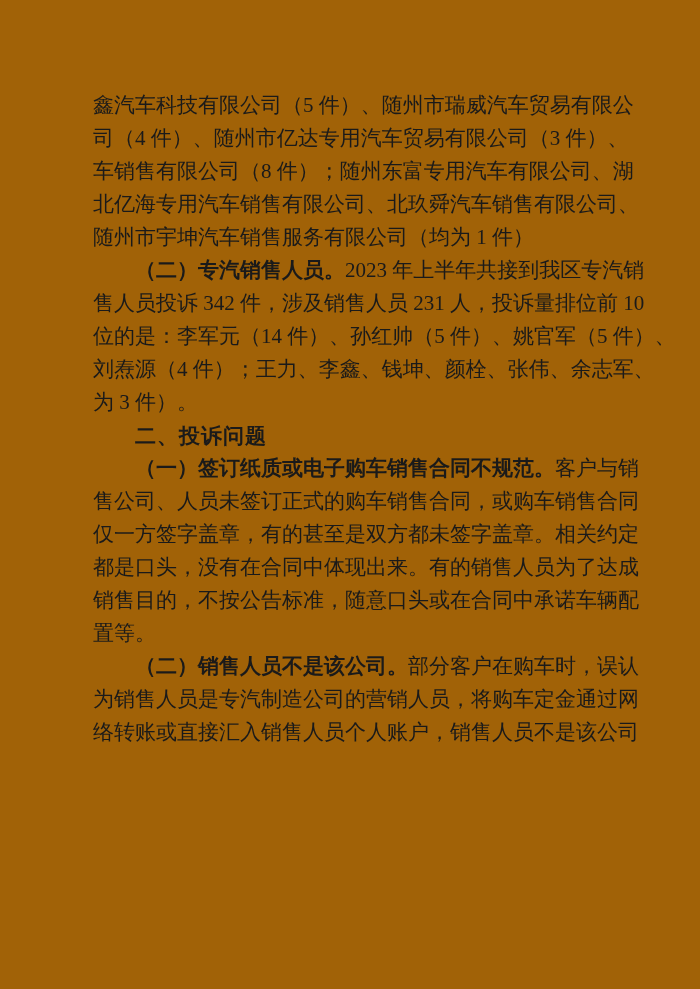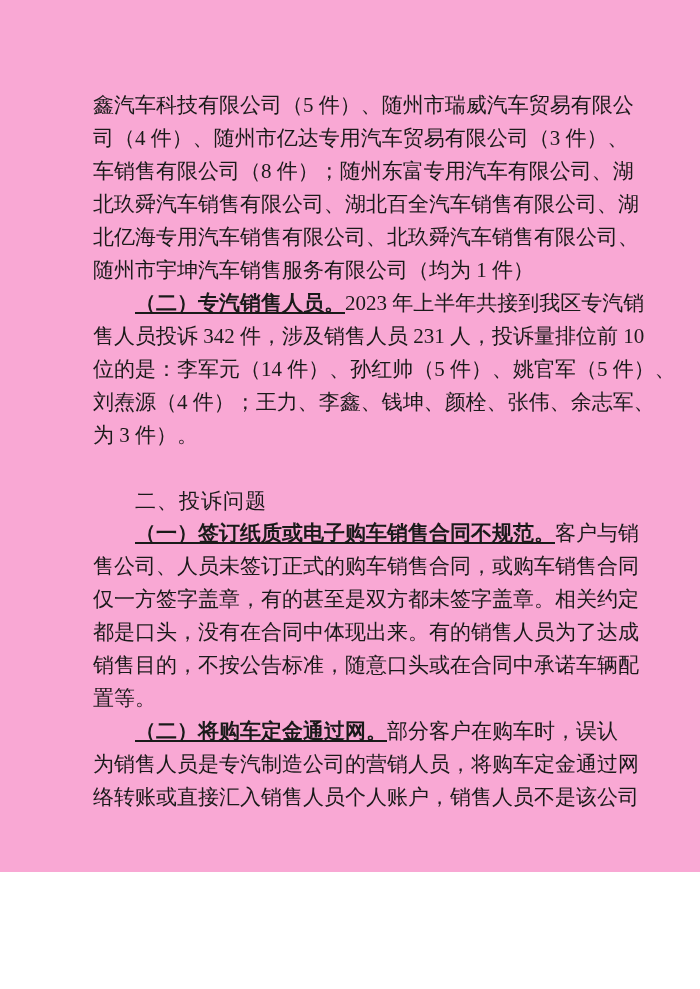--- a/index.html
+++ b/index.html
@@ -8,22 +8,22 @@
   }
   body {
     width: 700px;
     height: 989px;
     background: #ffffff;
     font-family: "Liberation Serif", "DejaVu Serif", serif;
   }
   .page {
     position: relative;
     width: 700px;
-    height: 872px;
-    background: #f9a8d4;
+    height: 989px;
+    background: #a16207;
     box-sizing: border-box;
     padding: 89px 93px 0 93px;
     overflow: hidden;
   }
   .text-column {
     width: 504px;
     color: #1a1a1a;
     font-size: 21px;
     line-height: 33px;
   }
@@ -35,50 +35,47 @@
     overflow: visible;
   }
   .line.para-end {
     text-align-last: left;
   }
   .line.indent {
     padding-left: 42px;
   }
   .line.heading {
     font-family: "Liberation Sans", "DejaVu Sans", sans-serif;
-    font-weight: normal;
+    font-weight: bold;
     text-align-last: left;
     letter-spacing: 1px;
-    margin-top: 32px;
   }
   .lead-bold {
     font-weight: bold;
-    text-decoration: underline;
   }
 </style>
 </head>
 <body>
 
 <div class="page">
   <div class="text-column" id="text-column">
       <div class="line"><span>鑫汽车科技有限公司（5 件）、随州市瑞威汽车贸易有限公</span></div>
       <div class="line"><span>司（4 件）、随州市亿达专用汽车贸易有限公司（3 件）、</span></div>
       <div class="line"><span>车销售有限公司（8 件）；随州东富专用汽车有限公司、湖</span></div>
-      <div class="line"><span>北玖舜汽车销售有限公司、湖北百全汽车销售有限公司、湖</span></div>
       <div class="line"><span>北亿海专用汽车销售有限公司、北玖舜汽车销售有限公司、</span></div>
       <div class="line para-end"><span>随州市宇坤汽车销售服务有限公司（均为 1 件）</span></div>
       <div class="line indent"><span class="lead-bold">（二）专汽销售人员。</span><span>2023 年上半年共接到我区专汽销</span></div>
       <div class="line"><span>售人员投诉 342 件，涉及销售人员 231 人，投诉量排位前 10</span></div>
       <div class="line"><span>位的是：李军元（14 件）、孙红帅（5 件）、姚官军（5 件）、</span></div>
       <div class="line"><span>刘焘源（4 件）；王力、李鑫、钱坤、颜栓、张伟、余志军、</span></div>
       <div class="line para-end"><span>为 3 件）。</span></div>
       <div class="line heading indent para-end"><span>二、投诉问题</span></div>
       <div class="line indent"><span class="lead-bold">（一）签订纸质或电子购车销售合同不规范。</span><span>客户与销</span></div>
       <div class="line"><span>售公司、人员未签订正式的购车销售合同，或购车销售合同</span></div>
       <div class="line"><span>仅一方签字盖章，有的甚至是双方都未签字盖章。相关约定</span></div>
       <div class="line"><span>都是口头，没有在合同中体现出来。有的销售人员为了达成</span></div>
       <div class="line"><span>销售目的，不按公告标准，随意口头或在合同中承诺车辆配</span></div>
       <div class="line para-end"><span>置等。</span></div>
-      <div class="line indent"><span class="lead-bold">（二）将购车定金通过网。</span><span>部分客户在购车时，误认</span></div>
+      <div class="line indent"><span class="lead-bold">（二）销售人员不是该公司。</span><span>部分客户在购车时，误认</span></div>
       <div class="line"><span>为销售人员是专汽制造公司的营销人员，将购车定金通过网</span></div>
       <div class="line"><span>络转账或直接汇入销售人员个人账户，销售人员不是该公司</span></div>
     </div>
 </div>
 
 </body></html>

